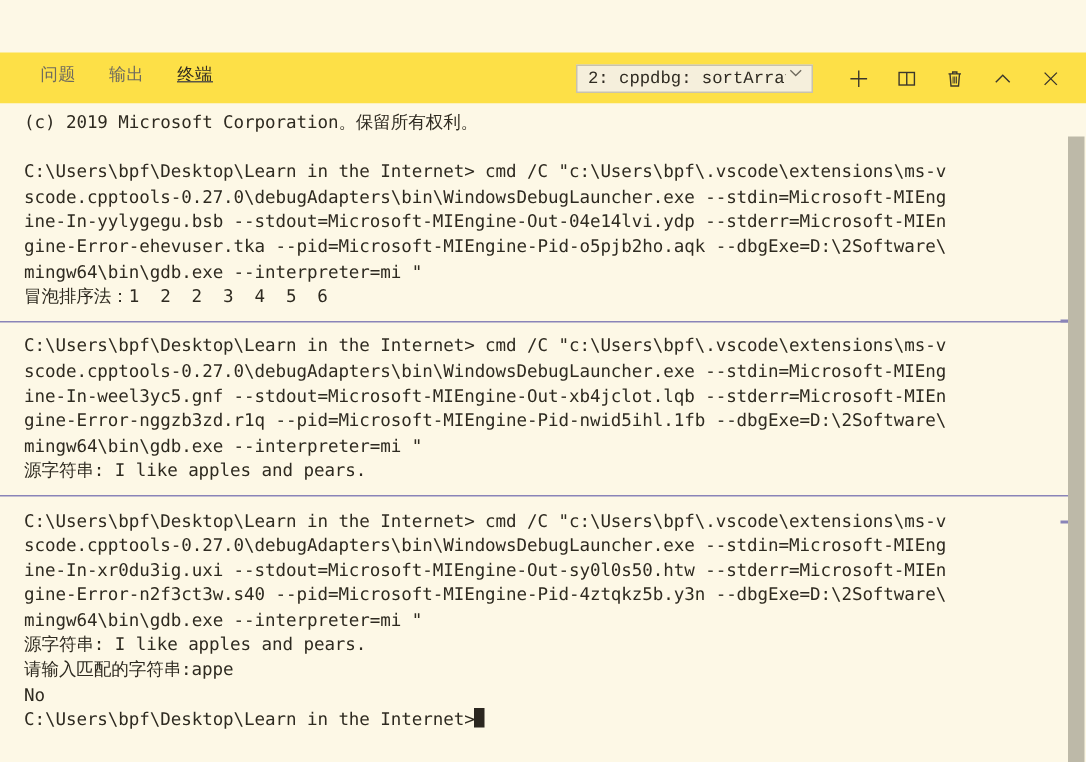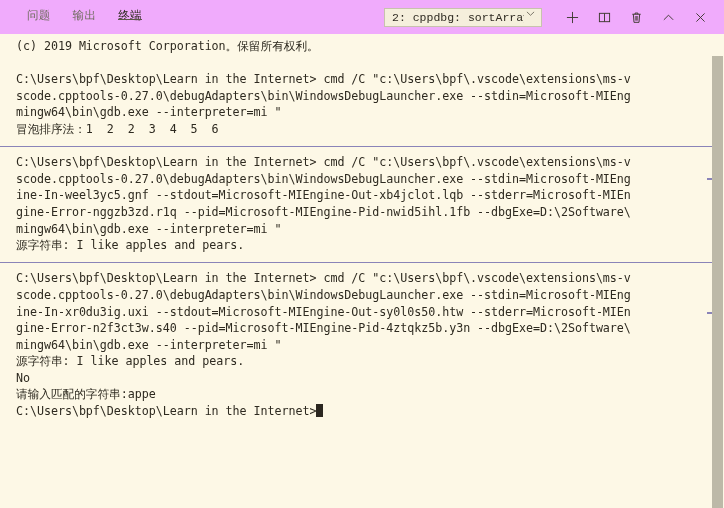--- a/index.html
+++ b/index.html
@@ -21,22 +21,23 @@
     background: #fdf8e6;
     box-sizing: border-box;
   }
 
   
   .panel-header {
     position: relative;
     height: 34px;
     display: flex;
     align-items: center;
-    background: #f0abfc;
-    box-sizing: border-box;
+    background: #fde047;
+    box-sizing: border-box;
+    margin-top: 35px;
   }
   .tabs {
     display: flex;
     align-items: flex-start;
     height: 34px;
     padding-left: 16px;
   }
   .tab {
     position: relative;
     font-size: 11.5px;
@@ -235,38 +236,40 @@
           </svg>
       </div>
     </div>
   </div>
 
   <div class="terminal">
       <div class="tline"><span>(c) 2019 Microsoft Corporation。保留所有权利。</span></div>
       <div class="tline blank"><span> </span></div>
       <div class="tline"><span>C:\Users\bpf\Desktop\Learn in the Internet&gt; cmd /C "c:\Users\bpf\.vscode\extensions\ms-v</span></div>
       <div class="tline"><span>scode.cpptools-0.27.0\debugAdapters\bin\WindowsDebugLauncher.exe --stdin=Microsoft-MIEng</span></div>
+      <div class="tline"><span>ine-In-yylygegu.bsb --stdout=Microsoft-MIEngine-Out-04e14lvi.ydp --stderr=Microsoft-MIEn</span></div>
+      <div class="tline"><span>gine-Error-ehevuser.tka --pid=Microsoft-MIEngine-Pid-o5pjb2ho.aqk --dbgExe=D:\2Software\</span></div>
       <div class="tline"><span>mingw64\bin\gdb.exe --interpreter=mi "</span></div>
       <div class="tline"><span>冒泡排序法：1  2  2  3  4  5  6</span></div>
       <div class="tline sep"><div class="sep-rule"></div></div>
       <div class="tline"><span>C:\Users\bpf\Desktop\Learn in the Internet&gt; cmd /C "c:\Users\bpf\.vscode\extensions\ms-v</span></div>
       <div class="tline"><span>scode.cpptools-0.27.0\debugAdapters\bin\WindowsDebugLauncher.exe --stdin=Microsoft-MIEng</span></div>
       <div class="tline"><span>ine-In-weel3yc5.gnf --stdout=Microsoft-MIEngine-Out-xb4jclot.lqb --stderr=Microsoft-MIEn</span></div>
       <div class="tline"><span>gine-Error-nggzb3zd.r1q --pid=Microsoft-MIEngine-Pid-nwid5ihl.1fb --dbgExe=D:\2Software\</span></div>
       <div class="tline"><span>mingw64\bin\gdb.exe --interpreter=mi "</span></div>
       <div class="tline"><span>源字符串: I like apples and pears.</span></div>
       <div class="tline sep"><div class="sep-rule"></div></div>
       <div class="tline"><span>C:\Users\bpf\Desktop\Learn in the Internet&gt; cmd /C "c:\Users\bpf\.vscode\extensions\ms-v</span></div>
       <div class="tline"><span>scode.cpptools-0.27.0\debugAdapters\bin\WindowsDebugLauncher.exe --stdin=Microsoft-MIEng</span></div>
       <div class="tline"><span>ine-In-xr0du3ig.uxi --stdout=Microsoft-MIEngine-Out-sy0l0s50.htw --stderr=Microsoft-MIEn</span></div>
       <div class="tline"><span>gine-Error-n2f3ct3w.s40 --pid=Microsoft-MIEngine-Pid-4ztqkz5b.y3n --dbgExe=D:\2Software\</span></div>
       <div class="tline"><span>mingw64\bin\gdb.exe --interpreter=mi "</span></div>
       <div class="tline"><span>源字符串: I like apples and pears.</span></div>
+      <div class="tline"><span>请输入匹配的字符串:appe</span></div>
       <div class="tline"><span>No</span></div>
-      <div class="tline"><span>请输入匹配的字符串:appe</span></div>
       <div class="tline"><span>C:\Users\bpf\Desktop\Learn in the Internet&gt;</span><span class="cursor"></span></div>
     </div>
 
   <div class="scroll-track">
     <div class="overview-mark" style="top:144px"></div>
     <div class="overview-mark" style="top:278px"></div>
     <div class="scroll-thumb"></div>
   </div>
 
 </div>

